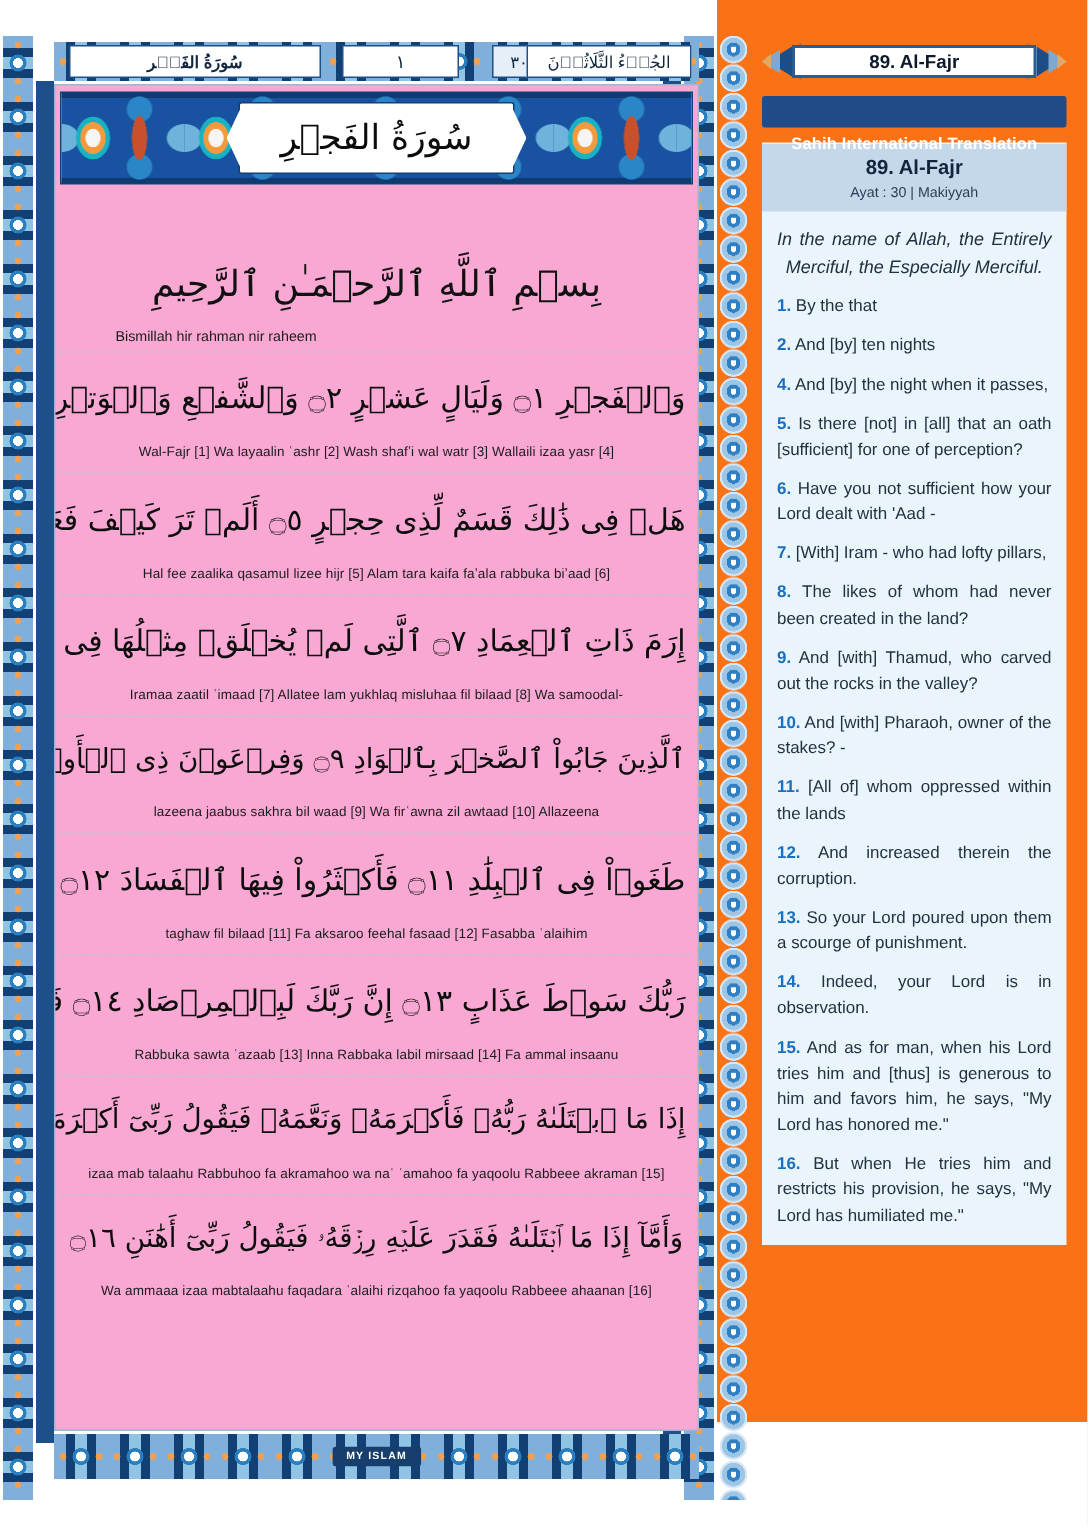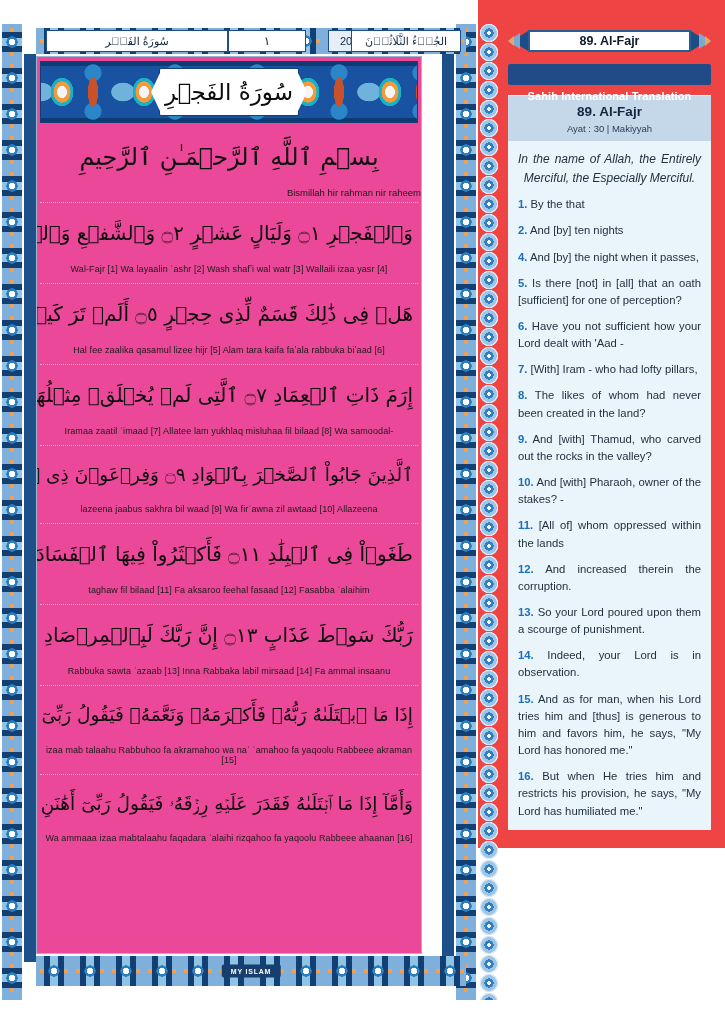--- a/index.html
+++ b/index.html
@@ -54,21 +54,21 @@
     position: absolute; left: 36px; top: 28px;
     width: 430px; height: 26px;
   }
   .q-top-band .tile-strip { position:absolute; inset:0; }
   .hdr-box {
     position: absolute; top: 2px; height: 22px;
     background: #ffffff; border: 1px solid #1d4f88;
     display: flex; align-items: center; justify-content: center;
     font-size: 11px; color: #10263f; direction: rtl;
   }
-  .hdr-surah { left: 10px;  width: 182px; }
+  .hdr-surah { left: 10px;  width: 168px; font-weight: bold; }
   .hdr-page  { left: 192px; width: 78px;  font-size: 12px;}
   .hdr-juz30 { left: 292px; width: 36px; background:#e6eef8;}
   .hdr-juz   { left: 315px; width: 110px;}
 
   .q-sidebar-l, .q-sidebar-r {
     position: absolute; top: 54px; width: 12px; height: 908px;
     background: #1d4f88;
   }
   .q-sidebar-l { left: 24px; }
   .q-sidebar-r { left: 442px; }
@@ -87,23 +87,23 @@
   .logo-pill {
     position: absolute; left: 50%; top: 50%;
     transform: translate(-50%, -50%);
     background: #163f6e; color: #ffffff;
     font-size: 7px; letter-spacing: .8px; font-weight: bold;
     padding: 3px 9px; border-radius: 2px; white-space: nowrap;
   }
 
   .q-body {
     position: absolute; left: 36px; top: 56px;
-    width: 386px; bottom: 70px;
+    width: 430px; bottom: 70px;
     border: 1px solid #9fb7d0;
-    background: #ec4899;
+    background: #f9a8d4;
     overflow: hidden;
   }
 
   .surah-banner {
     position: relative;
     height: 62px; margin: 4px 3px 0 3px;
     border: 1px solid #123f74;
     overflow: hidden;
   }
   .banner-art {
@@ -138,44 +138,44 @@
   }
 
   .sep-dotted {
     border-top: 1px dotted #b9c6d6;
     margin: 0 3px;
   }
 
   .bismillah-row { padding: 16px 0 4px; text-align: center; }
   .bismillah-ar {
     font-family: "DejaVu Sans", sans-serif;
-    font-size: 24px; color: #111; direction: rtl; line-height: 1.5;
+    font-size: 24px; color: #111; direction: rtl; line-height: 1.5; margin-top: 32px;
   }
   .bismillah-tr {
-    margin-top: 12px; font-size: 9.5px; color: #1b1b1b; text-align: right;
+    margin-top: 12px; font-size: 9.5px; color: #1b1b1b; text-align: left; padding-left: 40px;
   }
 
   .ayah-block { padding: 13px 8px 9px; }
   .ayah-ar {
     font-family: "DejaVu Sans", sans-serif;
     direction: rtl; text-align: center;
     font-size: 20px; line-height: 1.75; color: #0d0d0d;
     white-space: nowrap;
   }
   .ayah-ar.small { font-size: 18.5px; }
   .ayah-tr {
     margin-top: 13px; text-align: center;
     font-size: 9px; color: #1b1b1b; letter-spacing: .1px;
   }
 
   
   .trans-pane {
     position: relative;
-    width: 247px; height: 848px;
-    background: #ef4444;
+    width: 247px; height: 948px;
+    background: #f97316;
     padding: 24px 10px 0 26px;
   }
   .t-edge {
     position: absolute; left: 2px; top: 24px;
     width: 18px; height: 976px;
   }
   .t-ornament-col {
     position: absolute; inset: 0;
     background-image:
       radial-gradient(circle at 50% 9px, #ffffff 0 2px, #2f7fc2 2px 4.6px, #9dc6e6 4.6px 7.6px, transparent 8px),
@@ -246,21 +246,21 @@
 
     <div class="q-edge left tile-strip-v"></div>
     <div class="q-edge right tile-strip-v"></div>
     <div class="q-sidebar-l"></div>
     <div class="q-sidebar-r"></div>
 
     <div class="q-top-band">
       <div class="tile-strip"></div>
       <div class="hdr-box hdr-surah">سُورَةُ الفَجۡر</div>
       <div class="hdr-box hdr-page">١</div>
-      <div class="hdr-box hdr-juz30">20</div>
+      <div class="hdr-box hdr-juz30">٣٠</div>
       <div class="hdr-box hdr-juz">الجُزۡءُ الثَّلَاثُوۡنَ</div>
     </div>
 
     <div class="q-body">
 
       <div class="surah-banner">
         <div class="banner-art"></div>
         <div class="banner-plate">
           <span class="surah-title-ar">سُورَةُ الفَجۡرِ</span>
         </div>

